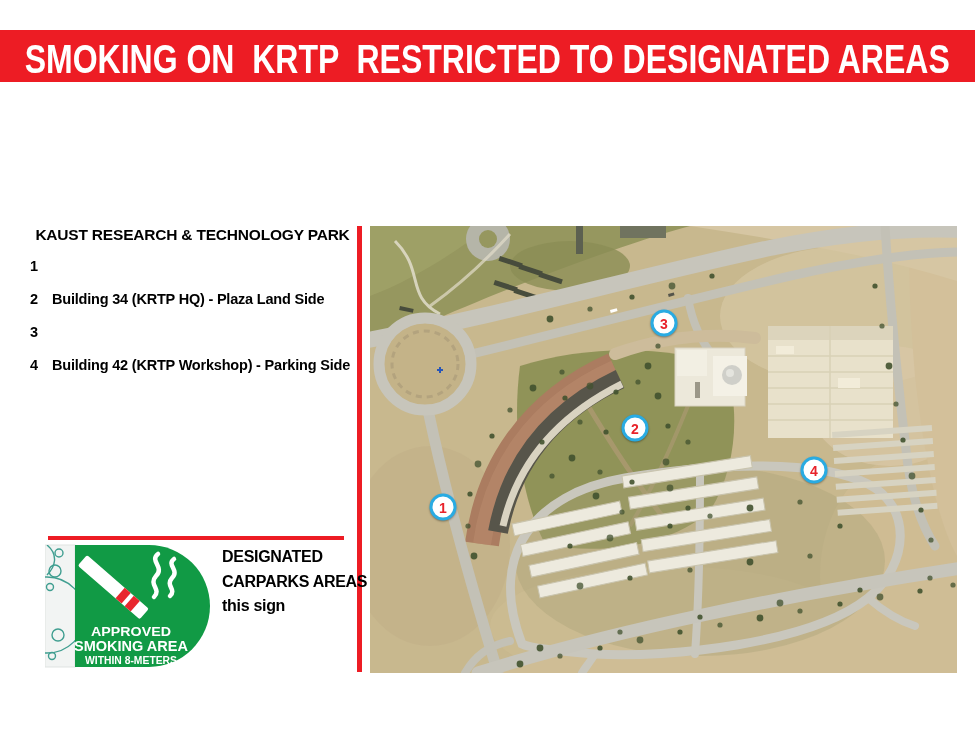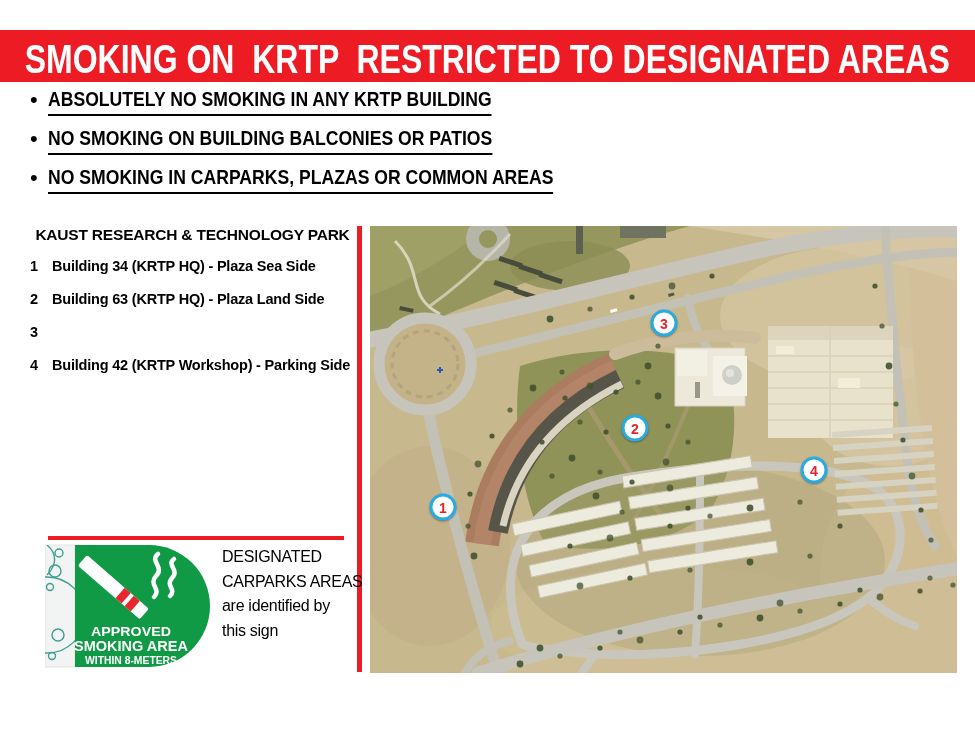--- a/index.html
+++ b/index.html
@@ -35,52 +35,40 @@
   .map svg{display:block;}
   .marker{position:absolute;width:21px;height:21px;border-radius:50%;background:#fff;
           border:3px solid #29abe2;box-sizing:content-box;color:#e8222a;font-weight:bold;font-size:14px;
           display:flex;align-items:center;justify-content:center;
           transform:translate(-50%,-50%);box-shadow:0 1px 2px rgba(0,0,0,.35);}
 
   
   .sign{position:absolute;left:45px;top:541px;}
 
   
-  .note{position:absolute;left:222px;top:545px;font-size:16px;font-weight:normal;line-height:24.5px;letter-spacing:-0.3px;}
+  .note{position:absolute;left:222px;top:545px;font-size:16px;font-weight:bold;line-height:24.5px;letter-spacing:-0.3px;}
 </style>
 </head>
 <body>
 
 <div class="slide">
 
   <header class="banner">
     <span class="banner-text">SMOKING ON  KRTP  RESTRICTED TO DESIGNATED AREAS</span>
   </header>
 
-  <ul class="rules">
-    <li class="rule">
-      <span class="rule-text">ABSOLUTELY NO SMOKING IN ANY KRTP BUILDING</span>
-      </li>
-    <li class="rule">
-      <span class="rule-text">NO SMOKING ON BUILDING BALCONIES OR PATIOS</span>
-      </li>
-    <li class="rule">
-      <span class="rule-text">NO SMOKING IN CARPARKS, PLAZAS OR COMMON AREAS</span>
-      </li>
-  </ul>
 
   <section class="legend">
     <h2 class="legend-title">KAUST RESEARCH &amp; TECHNOLOGY PARK</h2>
     <div class="legend-row">
       <span class="legend-num">1</span>
-      <span class="legend-label">Building 34 (KRTP HQ) - Plaza Sea Side</span>
     </div>
     <div class="legend-row">
       <span class="legend-num">2</span>
-      <span class="legend-label">Building 63 (KRTP HQ) - Plaza Land Side</span>
+      <span class="legend-label">Building 34 (KRTP HQ) - Plaza Land Side</span>
     </div>
     <div class="legend-row">
       <span class="legend-num">3</span>
     </div>
     <div class="legend-row">
       <span class="legend-num">4</span>
       <span class="legend-label">Building 42 (KRTP Workshop) - Parking Side</span>
     </div>
   </section>
 
@@ -317,17 +305,16 @@
       <path d="M129,18 c-8,6 6,11 -2,19 c-7,8 5,11 -2,18"></path>
     </g>
     <text x="86" y="95" text-anchor="middle" textLength="80" lengthAdjust="spacingAndGlyphs" font-family="Liberation Sans, sans-serif" font-size="13.5" font-weight="bold" fill="#ffffff">APPROVED</text>
     <text x="86" y="110" text-anchor="middle" textLength="114" lengthAdjust="spacingAndGlyphs" font-family="Liberation Sans, sans-serif" font-size="15" font-weight="bold" fill="#ffffff">SMOKING AREA</text>
     <text x="86" y="122.5" text-anchor="middle" textLength="92" lengthAdjust="spacingAndGlyphs" font-family="Liberation Sans, sans-serif" font-size="10" font-weight="bold" fill="#ffffff">WITHIN 8-METERS</text>
   </svg>
 
   <div class="note">
     <div>DESIGNATED</div>
     <div>CARPARKS AREAS</div>
-    <div>are identified by</div>
     <div>this sign</div>
   </div>
 
 </div>
 
 </body></html>

